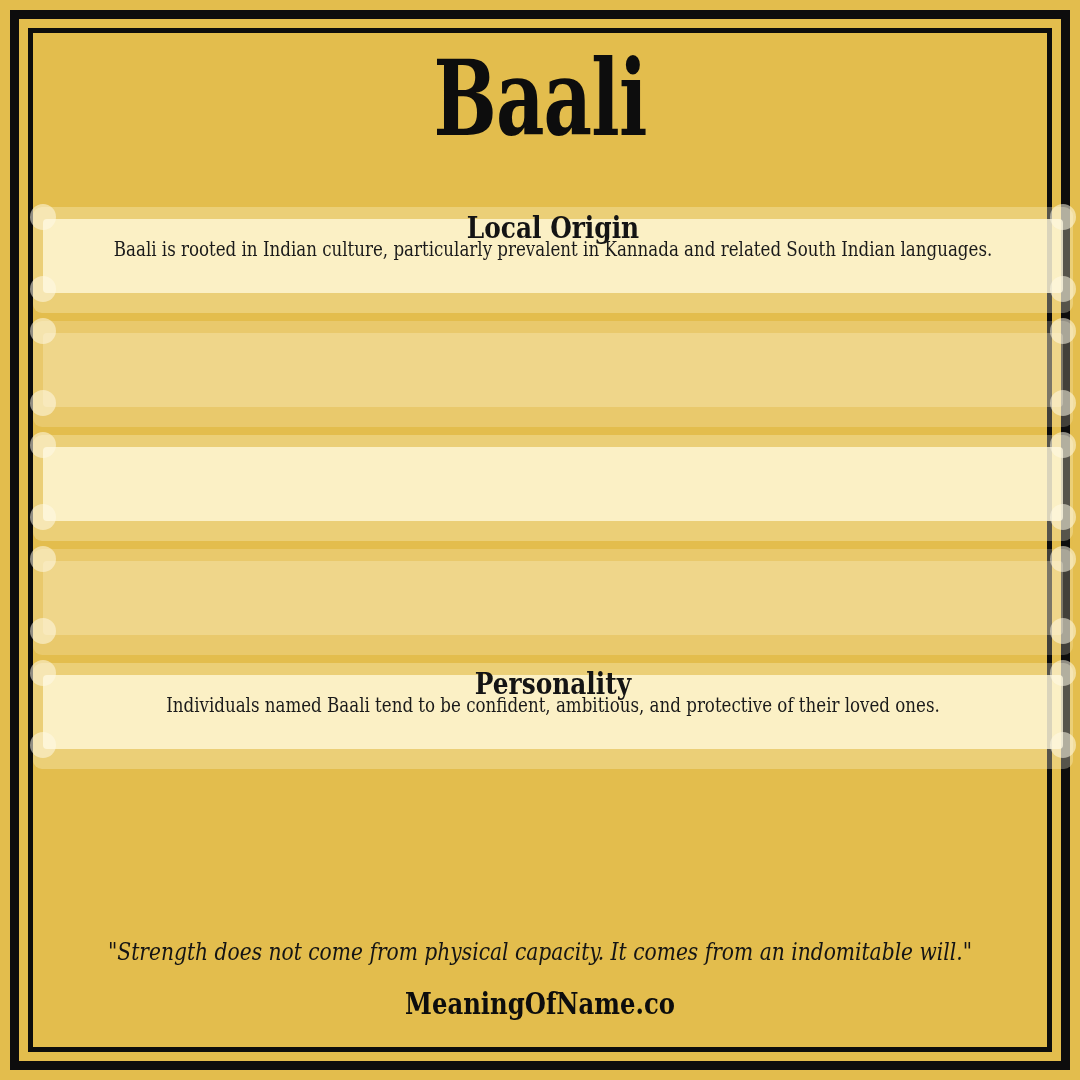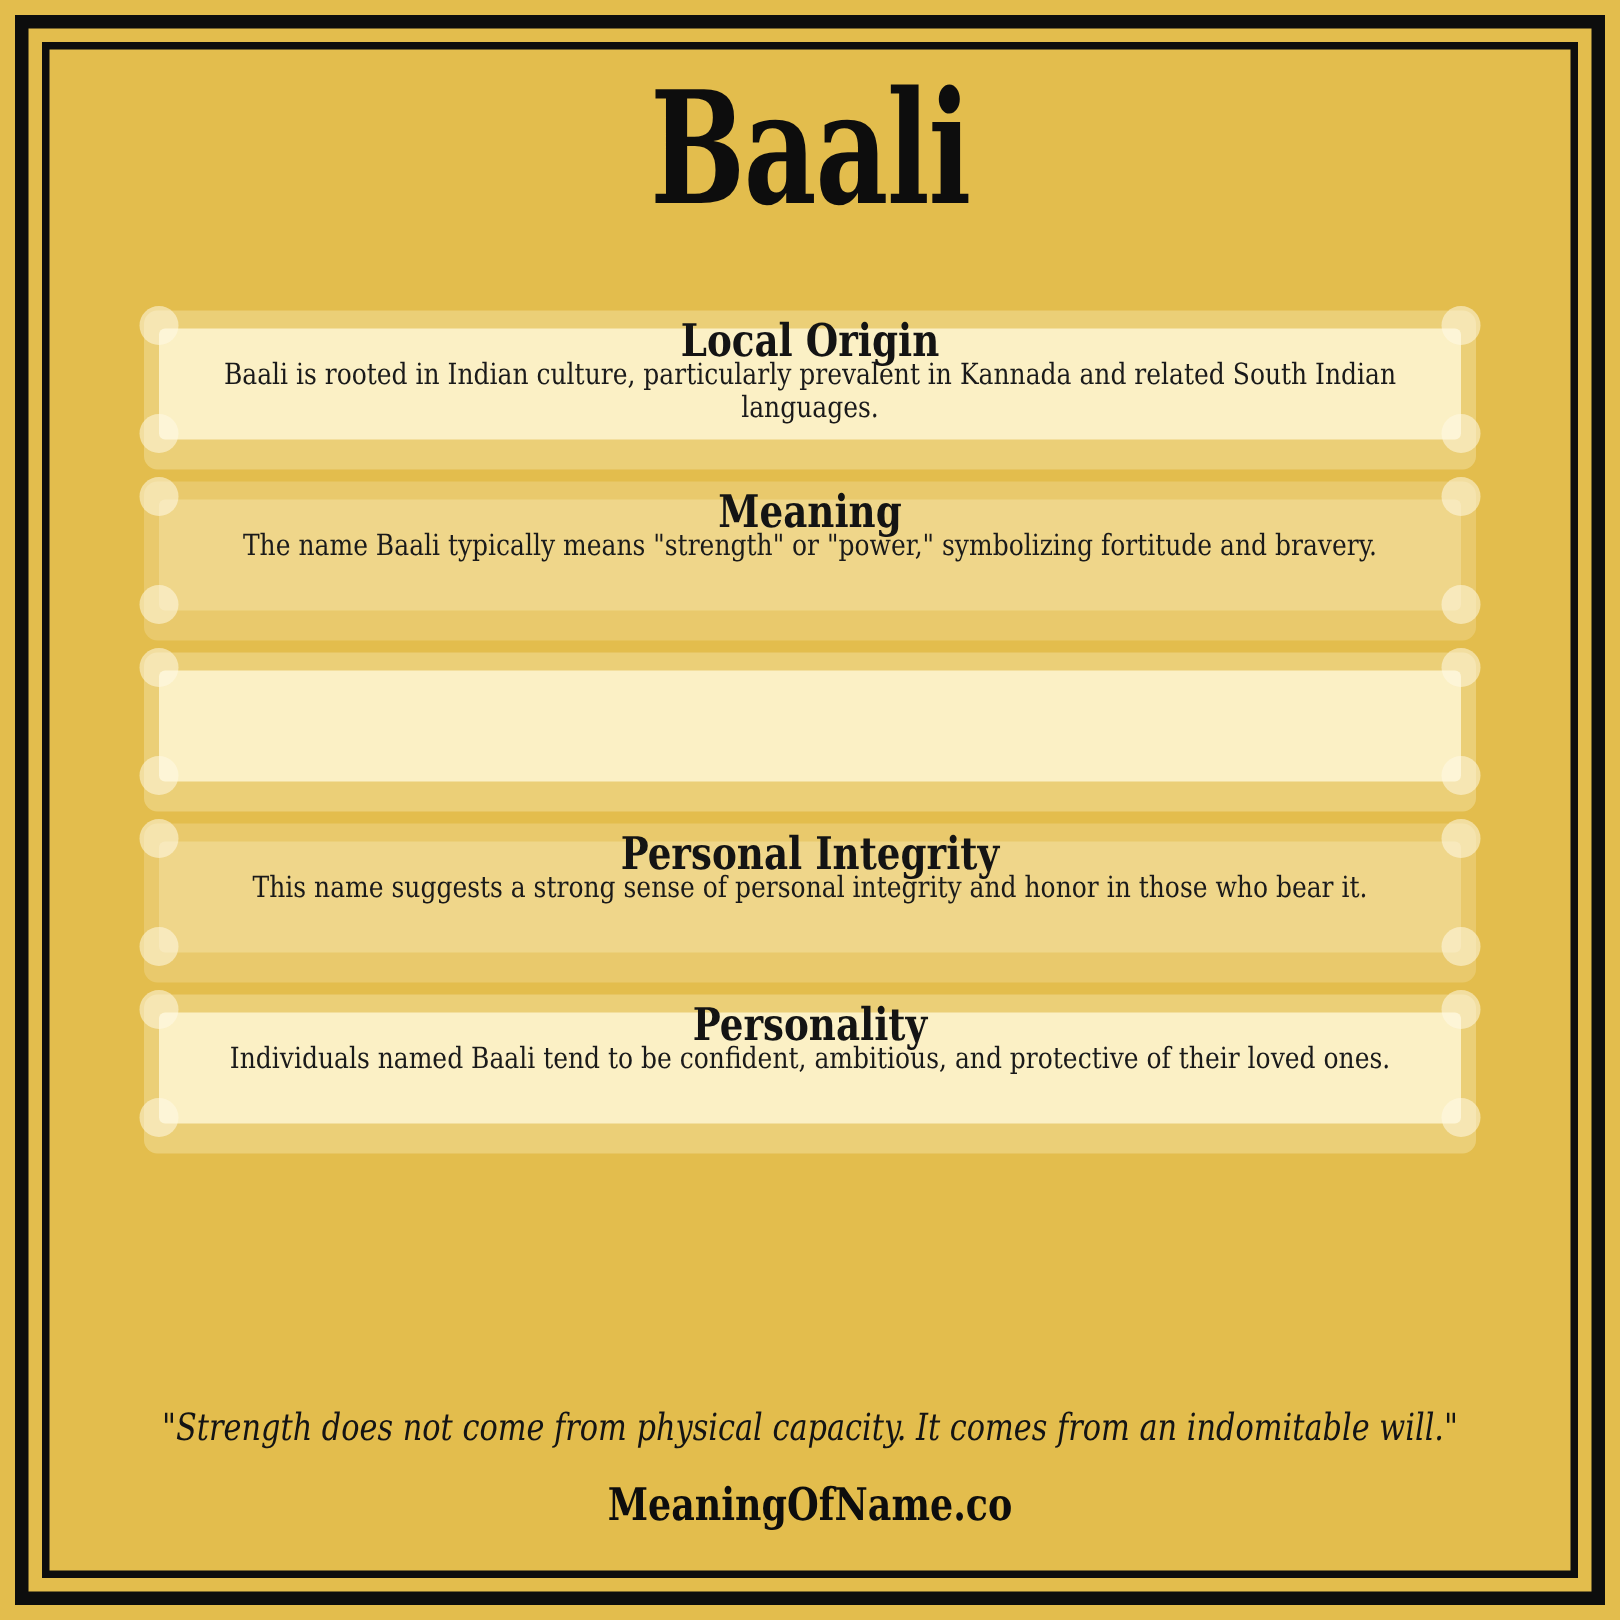--- a/index.html
+++ b/index.html
@@ -65,21 +65,21 @@
   
   .cards {
     position: absolute;
     left: 0;
     right: 0;
     top: 174px;
   }
 
   .card {
     position: relative;
-    width: 888px;
+    width: 1040px;
     margin: 0 auto 8px auto;
     height: 106px;
     box-sizing: border-box;
   }
 
   
   .card .ribbon {
     position: absolute;
     left: 0;
     right: 0;
@@ -203,46 +203,38 @@
         </div>
       </div>
 
       <div class="card">
         <div class="ribbon"></div>
         <div class="panel"></div>
         <span class="knob tl"></span>
         <span class="knob tr"></span>
         <span class="knob bl"></span>
         <span class="knob br"></span>
-        <div class="text">
-          <div class="heading">Meaning</div>
-          <div class="body">The name Baali typically means "strength" or "power," symbolizing fortitude and bravery.</div>
-        </div>
       </div>
 
       <div class="card light">
         <div class="ribbon"></div>
         <div class="panel"></div>
         <span class="knob tl"></span>
         <span class="knob tr"></span>
         <span class="knob bl"></span>
         <span class="knob br"></span>
       </div>
 
       <div class="card">
         <div class="ribbon"></div>
         <div class="panel"></div>
         <span class="knob tl"></span>
         <span class="knob tr"></span>
         <span class="knob bl"></span>
         <span class="knob br"></span>
-        <div class="text">
-          <div class="heading">Personal Integrity</div>
-          <div class="body">This name suggests a strong sense of personal integrity and honor in those who bear it.</div>
-        </div>
       </div>
 
       <div class="card light">
         <div class="ribbon"></div>
         <div class="panel"></div>
         <span class="knob tl"></span>
         <span class="knob tr"></span>
         <span class="knob bl"></span>
         <span class="knob br"></span>
         <div class="text">

